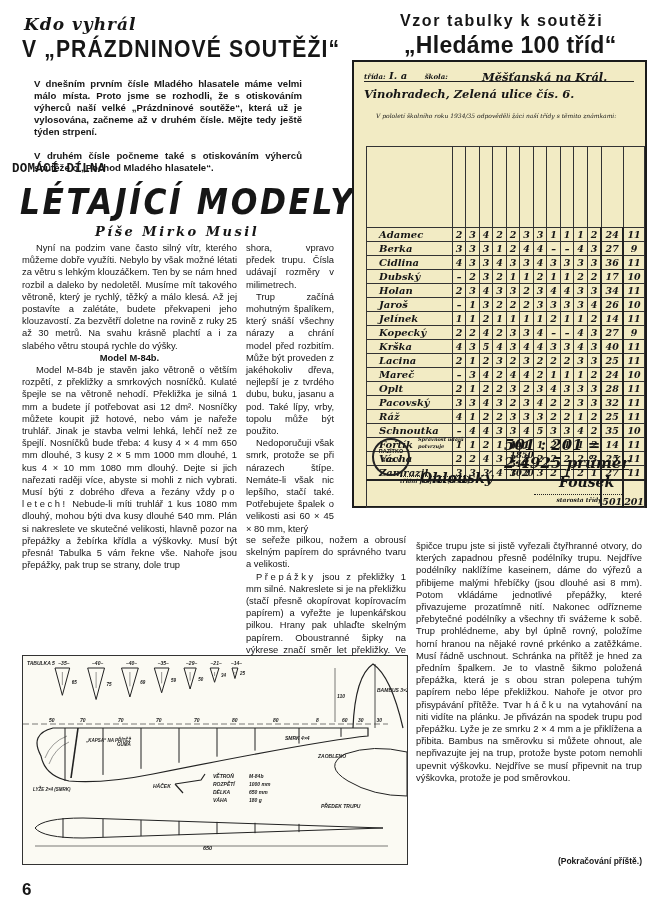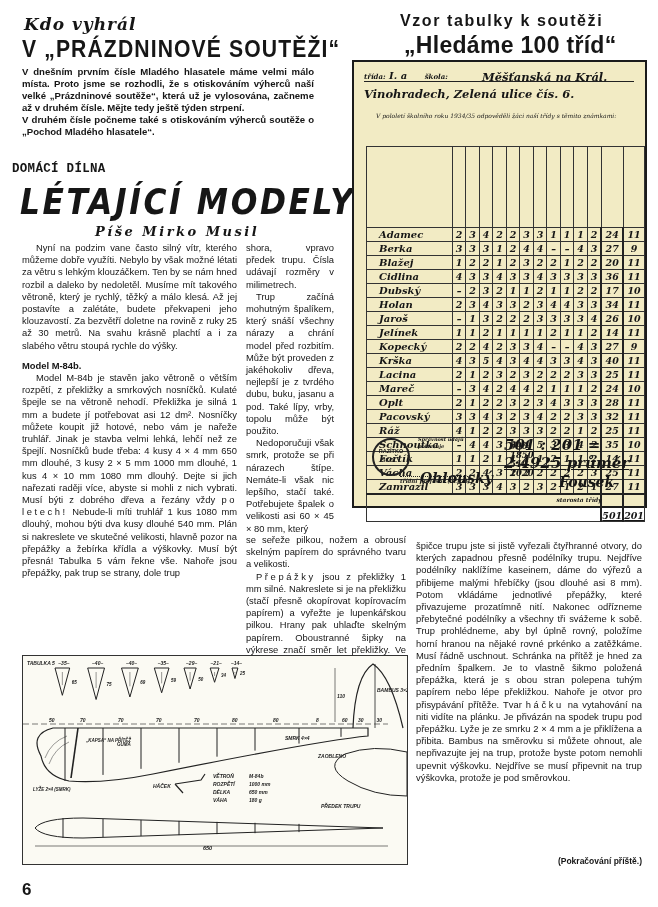--- a/index.html
+++ b/index.html
@@ -1,27 +1,27 @@
 <!DOCTYPE html>
 <html><head>
 <meta charset="utf-8">
 <style>
   html, body { margin:0; padding:0; background:#fff; }
   body { width:658px; height:907px; position:relative; overflow:hidden; color:#161616; font-family:"Liberation Sans", sans-serif; }
   .abs { position:absolute; }
   .kdo { left:24px; top:14px; font-family:"DejaVu Serif", serif; font-style:italic; font-weight:bold; font-size:17px; letter-spacing:1px; }
   .vpraz { left:22px; top:36px; font-family:"Liberation Sans Narrow","Liberation Sans", sans-serif; font-weight:bold; font-size:23px; letter-spacing:1.2px; transform:scaleX(0.92); transform-origin:left; white-space:nowrap; }
   .intro { left:22px; top:66px; width:292px; font-size:9.6px; line-height:12px; font-weight:bold; text-align:justify; }
-  .intro p { margin:0; }
+  .intro p { margin:12px; }
   .domaci { left:12px; top:162px; font-family:Liberation Mono, monospace; font-weight:bold; font-size:12.5px; letter-spacing:0.3px; }
   .letaj { left:20px; top:182px; font-family:"DejaVu Sans", sans-serif; font-style:italic; font-weight:bold; font-size:36px; letter-spacing:3px; transform:scaleX(0.87); transform-origin:left; white-space:nowrap; line-height:40px; }
   .autor { left:95px; top:224px; font-family:"DejaVu Serif", serif; font-style:italic; font-weight:bold; font-size:13px; letter-spacing:2.5px; }
   .col1 { left:22px; top:242px; width:215px; font-size:9.4px; line-height:12.2px; text-align:justify; }
   .col1 p { margin:0; text-indent:14px; }
-  .col1 .sub { text-align:left; font-weight:bold; text-indent:0; margin-top:8px; }
+  .col1 .sub { text-align:center; font-weight:bold; text-indent:0; margin-top:0; }
   .col2 { left:246px; top:242px; width:88px; font-size:9.4px; line-height:12.2px; text-align:justify; }
   .col2 p { margin:0; text-indent:10px; }
   .col2b { left:246px; top:534px; width:160px; font-size:9.4px; line-height:12.2px; text-align:justify; }
   .col2b p { margin:0; text-indent:10px; }
   .col3 { left:416px; top:540px; width:226px; font-size:9.4px; line-height:12.2px; text-align:justify; }
   .col3 p { margin:0; }
   .pokr { right:16px; top:856px; font-size:8.5px; font-weight:bold;margin-left:32px; }
   .spaced { letter-spacing:2.6px; }
   .vzor { left:400px; top:12px; font-weight:bold; font-size:16px; letter-spacing:1.6px; white-space:nowrap; }
   .hled { left:404px; top:32px; font-weight:bold; font-size:23px; letter-spacing:0.3px; white-space:nowrap; }
@@ -129,36 +129,20 @@
           <td>1</td>
           <td>2</td>
           <td>4</td>
           <td>4</td>
           <td>–</td>
           <td>–</td>
           <td>4</td>
           <td>3</td>
           <td class="tot">27</td>
           <td class="tot">9</td>
-        </tr>
-        <tr>
-          <td class="nm">Blažej</td>
-          <td>1</td>
-          <td>2</td>
-          <td>2</td>
-          <td>1</td>
-          <td>2</td>
-          <td>3</td>
-          <td>2</td>
-          <td>2</td>
-          <td>1</td>
-          <td>2</td>
-          <td>2</td>
-          <td class="tot">20</td>
-          <td class="tot">11</td>
         </tr>
         <tr>
           <td class="nm">Cidlina</td>
           <td>4</td>
           <td>3</td>
           <td>3</td>
           <td>4</td>
           <td>3</td>
           <td>3</td>
           <td>4</td>

